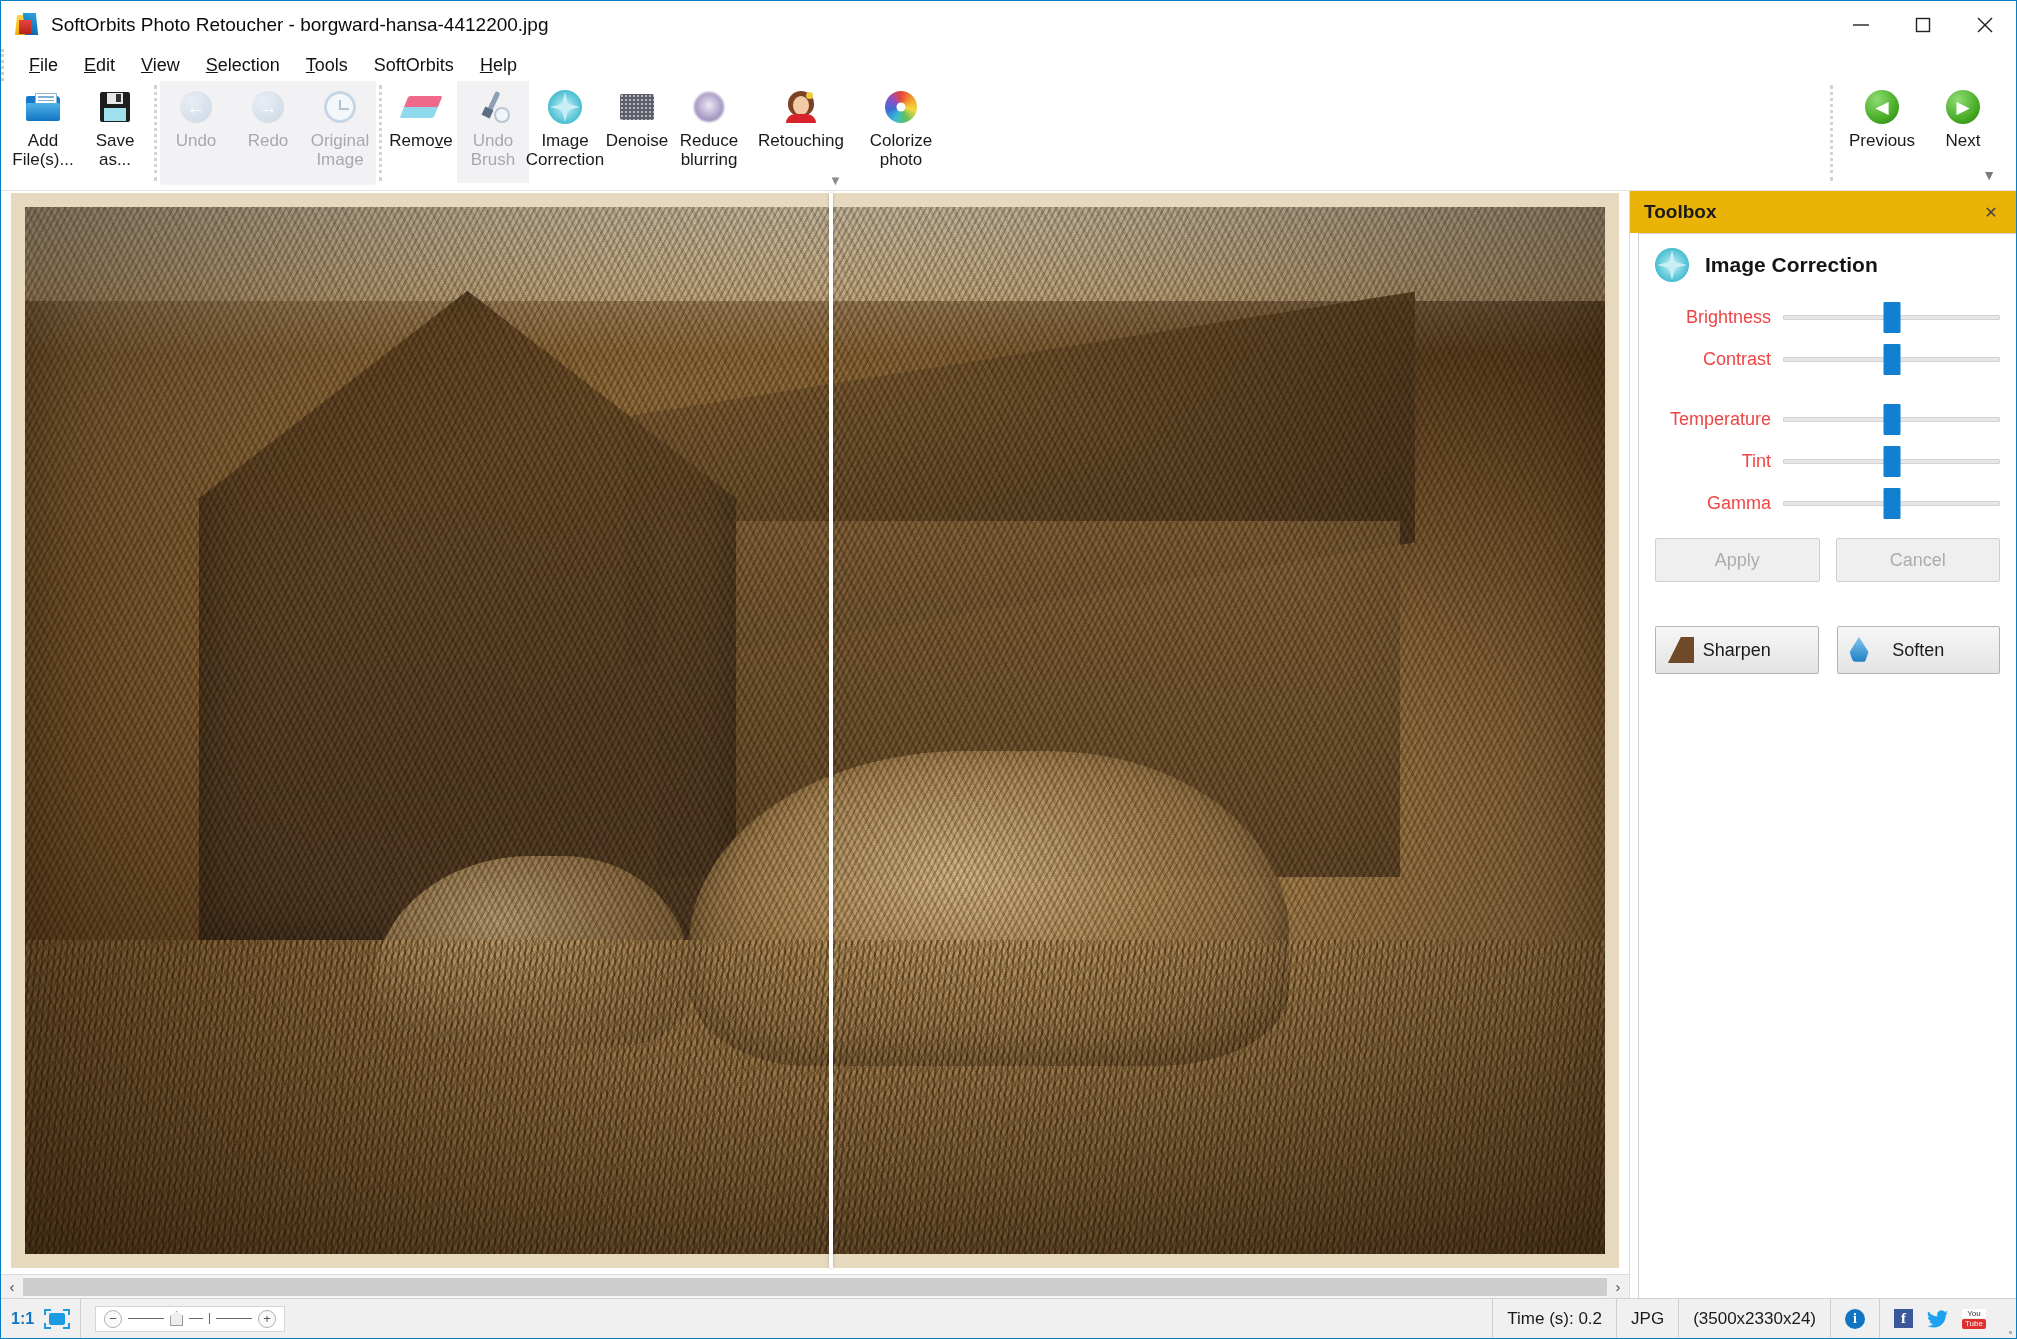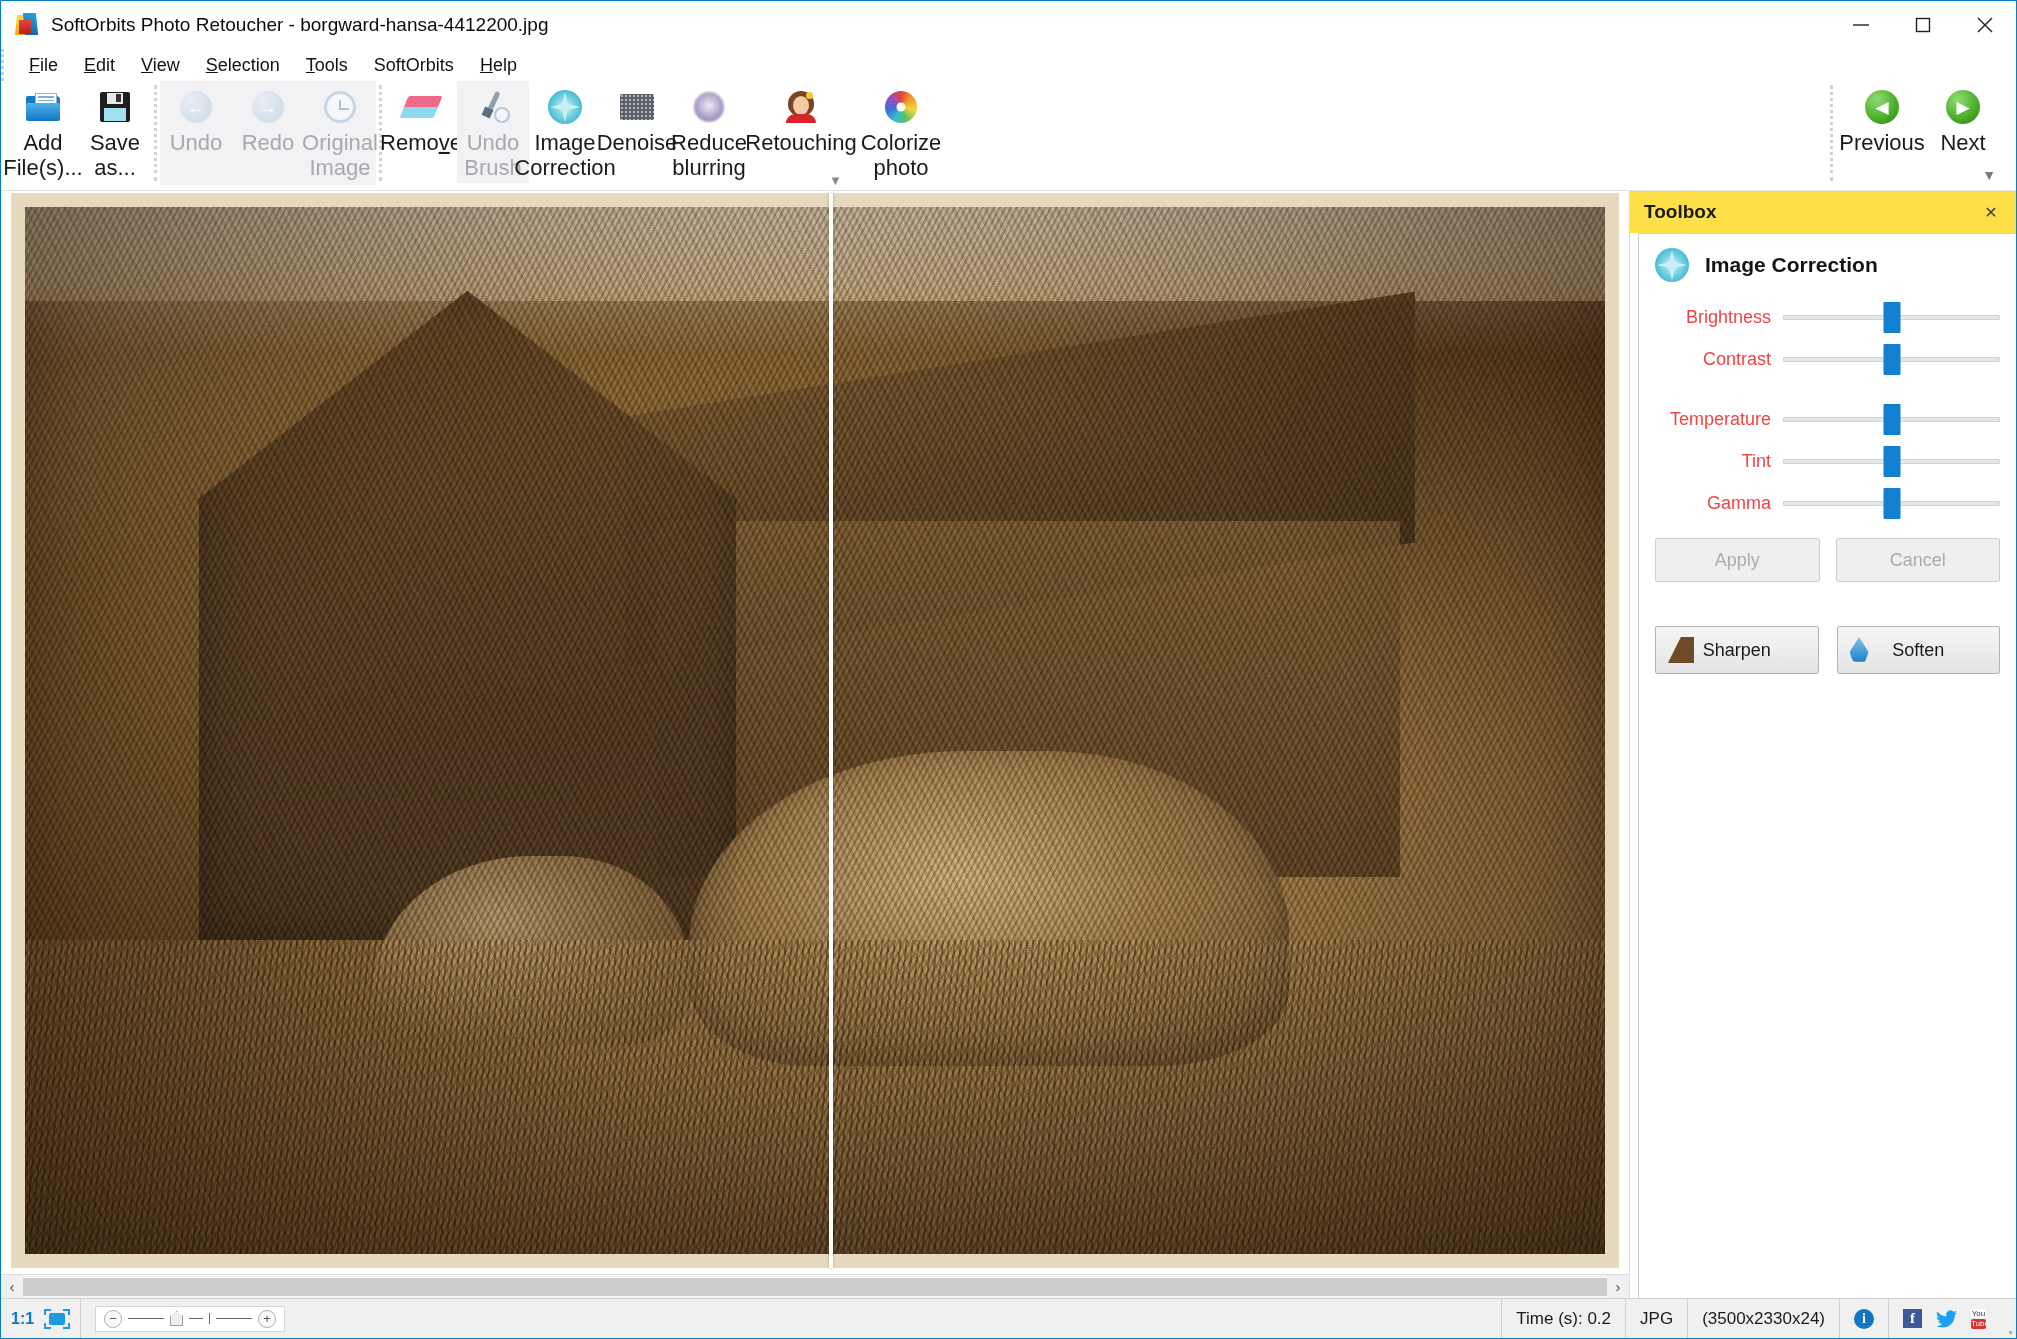--- a/index.html
+++ b/index.html
@@ -67,21 +67,21 @@
   }
   .rib-group { display: flex; align-items: flex-start; height: 104px; }
   .rib-group.boxed { background: #f3f3f6; border-radius: 2px; }
   .tbtn {
     width: 72px; min-width: 58px; height: 102px;
     display: flex; flex-direction: column; align-items: center;
     padding-top: 6px; cursor: default; position: relative;
   }
   .tbtn .ic { height: 40px; display:flex; align-items:center; justify-content:center; }
   .tbtn .lb {
-    font-size: 22px; color: #1a1a1a; text-align: center; line-height: 1.12;
+    font-size: 17px; color: #1a1a1a; text-align: center; line-height: 1.12;
     margin-top: 4px; white-space: pre-line;
   }
   .tbtn.dim { background: #f2f2f5; }
   .tbtn.dim .lb { color: #a9a9ad; }
   .tbtn .lb u { text-decoration: underline; }
 
   
   .ic-folder { width:34px;height:28px;position:relative; }
   .ic-folder .bk { position:absolute;left:0;top:3px;width:34px;height:24px;background:#1878c8;border-radius:2px 4px 2px 2px;}
   .ic-folder .pg { position:absolute;left:9px;top:0px;width:22px;height:14px;background:#fff;border:1px solid #8fb7d6;}
@@ -222,21 +222,21 @@
   .hs-track { flex:1 1 auto; background:#f4f4f4; padding: 3px 0;}
   .hs-thumb { height: 18px; background: #cdcdcd; border-radius: 1px; }
 
   
   .toolbox {
     width: 386px; flex: 0 0 386px; background: #ffffff;
     display: flex; flex-direction: column;
   }
   .tb-head {
     height: 42px; flex: 0 0 42px; display: flex; align-items: center;
-    padding: 0 12px 0 14px; background: #fde047;
+    padding: 0 12px 0 14px; background: #eab308;
   }
   .tb-title { font-size: 19px; font-weight: bold; color: #1a1a1a; }
   .tb-close { margin-left: auto; width: 26px; height: 26px; display:flex;align-items:center;justify-content:center;color:#444;}
   .tb-body { flex:1 1 auto; border: 1px solid #cfcfcf; border-right:none; border-bottom:none;
              margin-left: 8px; padding: 14px 16px 0 16px; overflow:hidden; }
   .tool-header { display:flex; align-items:center; gap: 16px; margin-bottom: 14px; }
   .tool-header .nm { font-size: 21px; font-weight: bold; color:#141414; }
 
   .btn {
     background: linear-gradient(180deg,#f6f6f6,#e4e4e4);
@@ -304,21 +304,21 @@
   .zline { width:36px; height:1px; background:#6b6b6b; }
   .zhome { width:13px;height:15px;background:#eee;border:1px solid #9a9a9a;
            clip-path: polygon(50% 0,100% 32%,100% 100%,0 100%,0 32%); }
   .ztick { width:1px;height:11px;background:#6b6b6b; }
   .sb-icons { display:flex; align-items:center; gap:14px; padding:0 14px; }
   .ic-info{width:20px;height:20px;border-radius:50%;background:#1275c2;color:#fff;font-size:14px;font-weight:bold;
            display:flex;align-items:center;justify-content:center;font-family:"Liberation Serif",serif;}
   .ic-fb{width:19px;height:19px;background:#3b5998;color:#fff;font-weight:bold;font-size:15px;
          display:flex;align-items:center;justify-content:center;font-family:"Liberation Serif",serif;}
   .ic-tw{width:21px;height:18px;color:#1da1f2;font-size:19px;line-height:1;}
-  .ic-yt{width:15px;height:20px;position:relative;}
+  .ic-yt{width:24px;height:20px;position:relative;}
   .ic-yt .t{position:absolute;top:0;left:0;right:0;height:9px;background:#fff;color:#333;font-size:8px;text-align:center;line-height:9px;}
   .ic-yt .b{position:absolute;bottom:0;left:0;right:0;height:10px;background:#e02f2f;color:#fff;font-size:8px;text-align:center;line-height:10px;border-radius:2px;}
   .sb-grip{width:16px;display:flex;align-items:flex-end;justify-content:flex-end;padding:0 3px 3px 0;}
   .sb-grip i{display:block;width:3px;height:3px;background:#b0b0b0;margin:1px;}
 </style>
 </head>
 <body>
 
 <div class="app">
 

